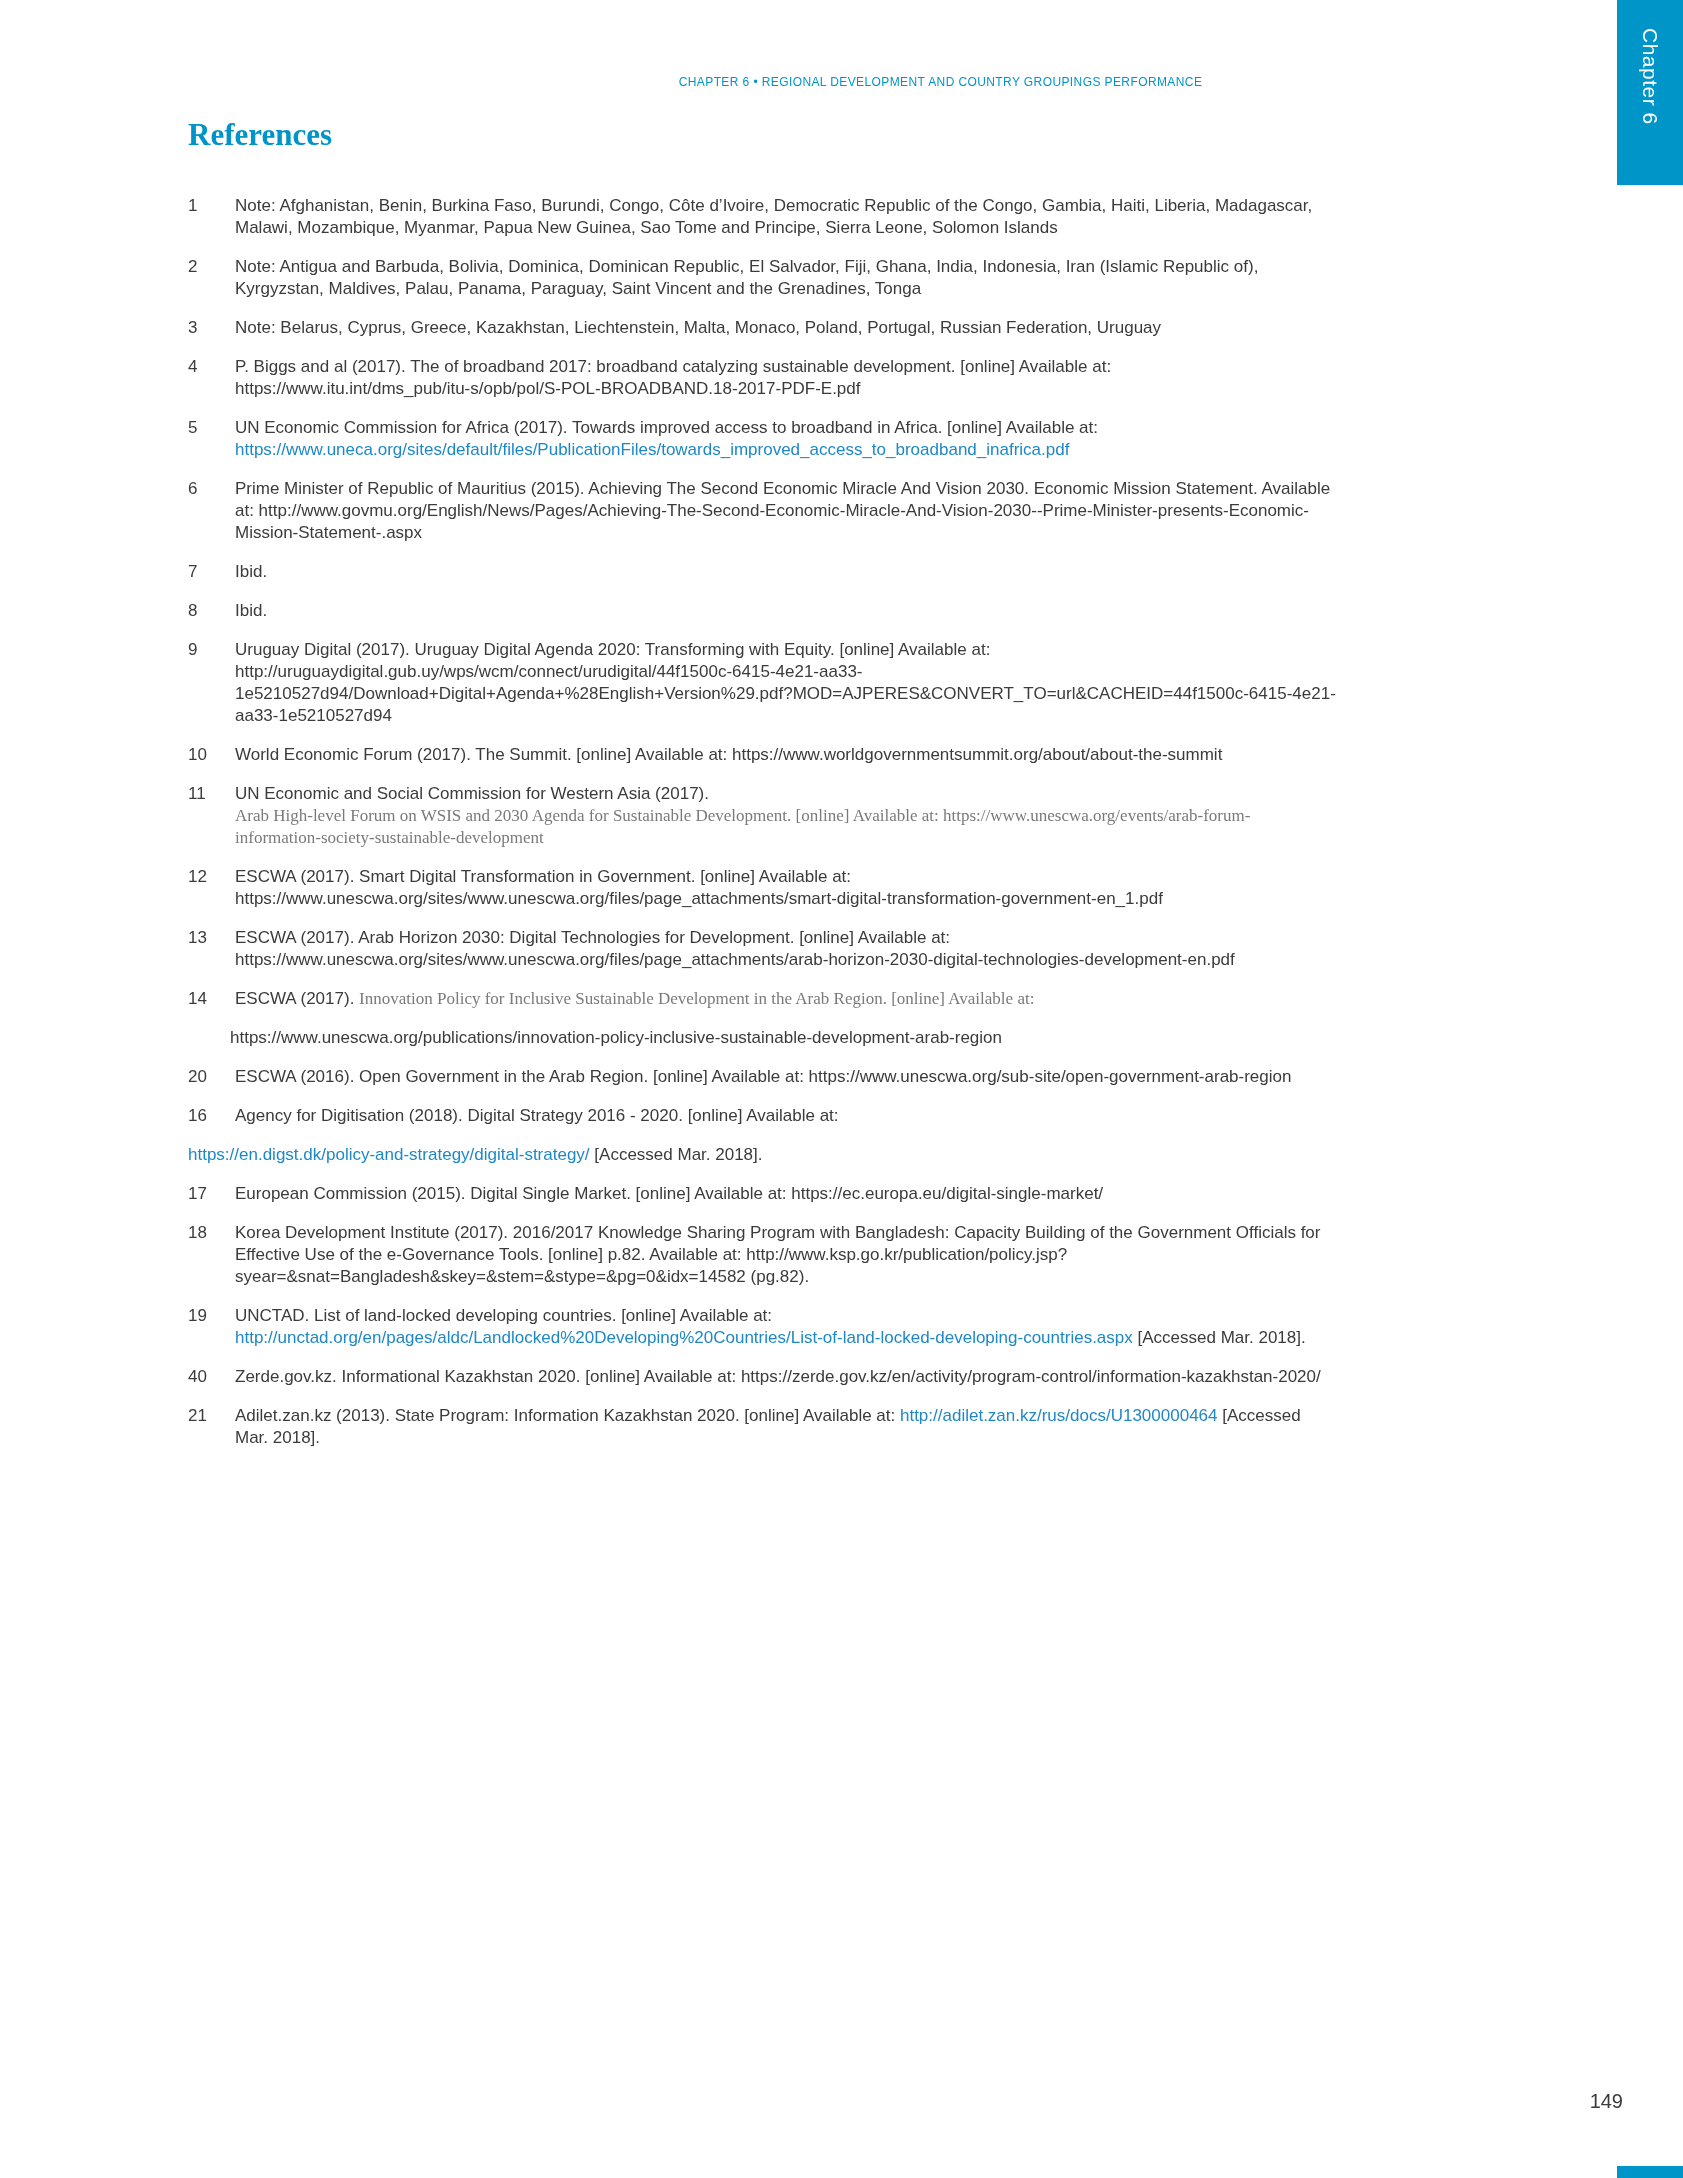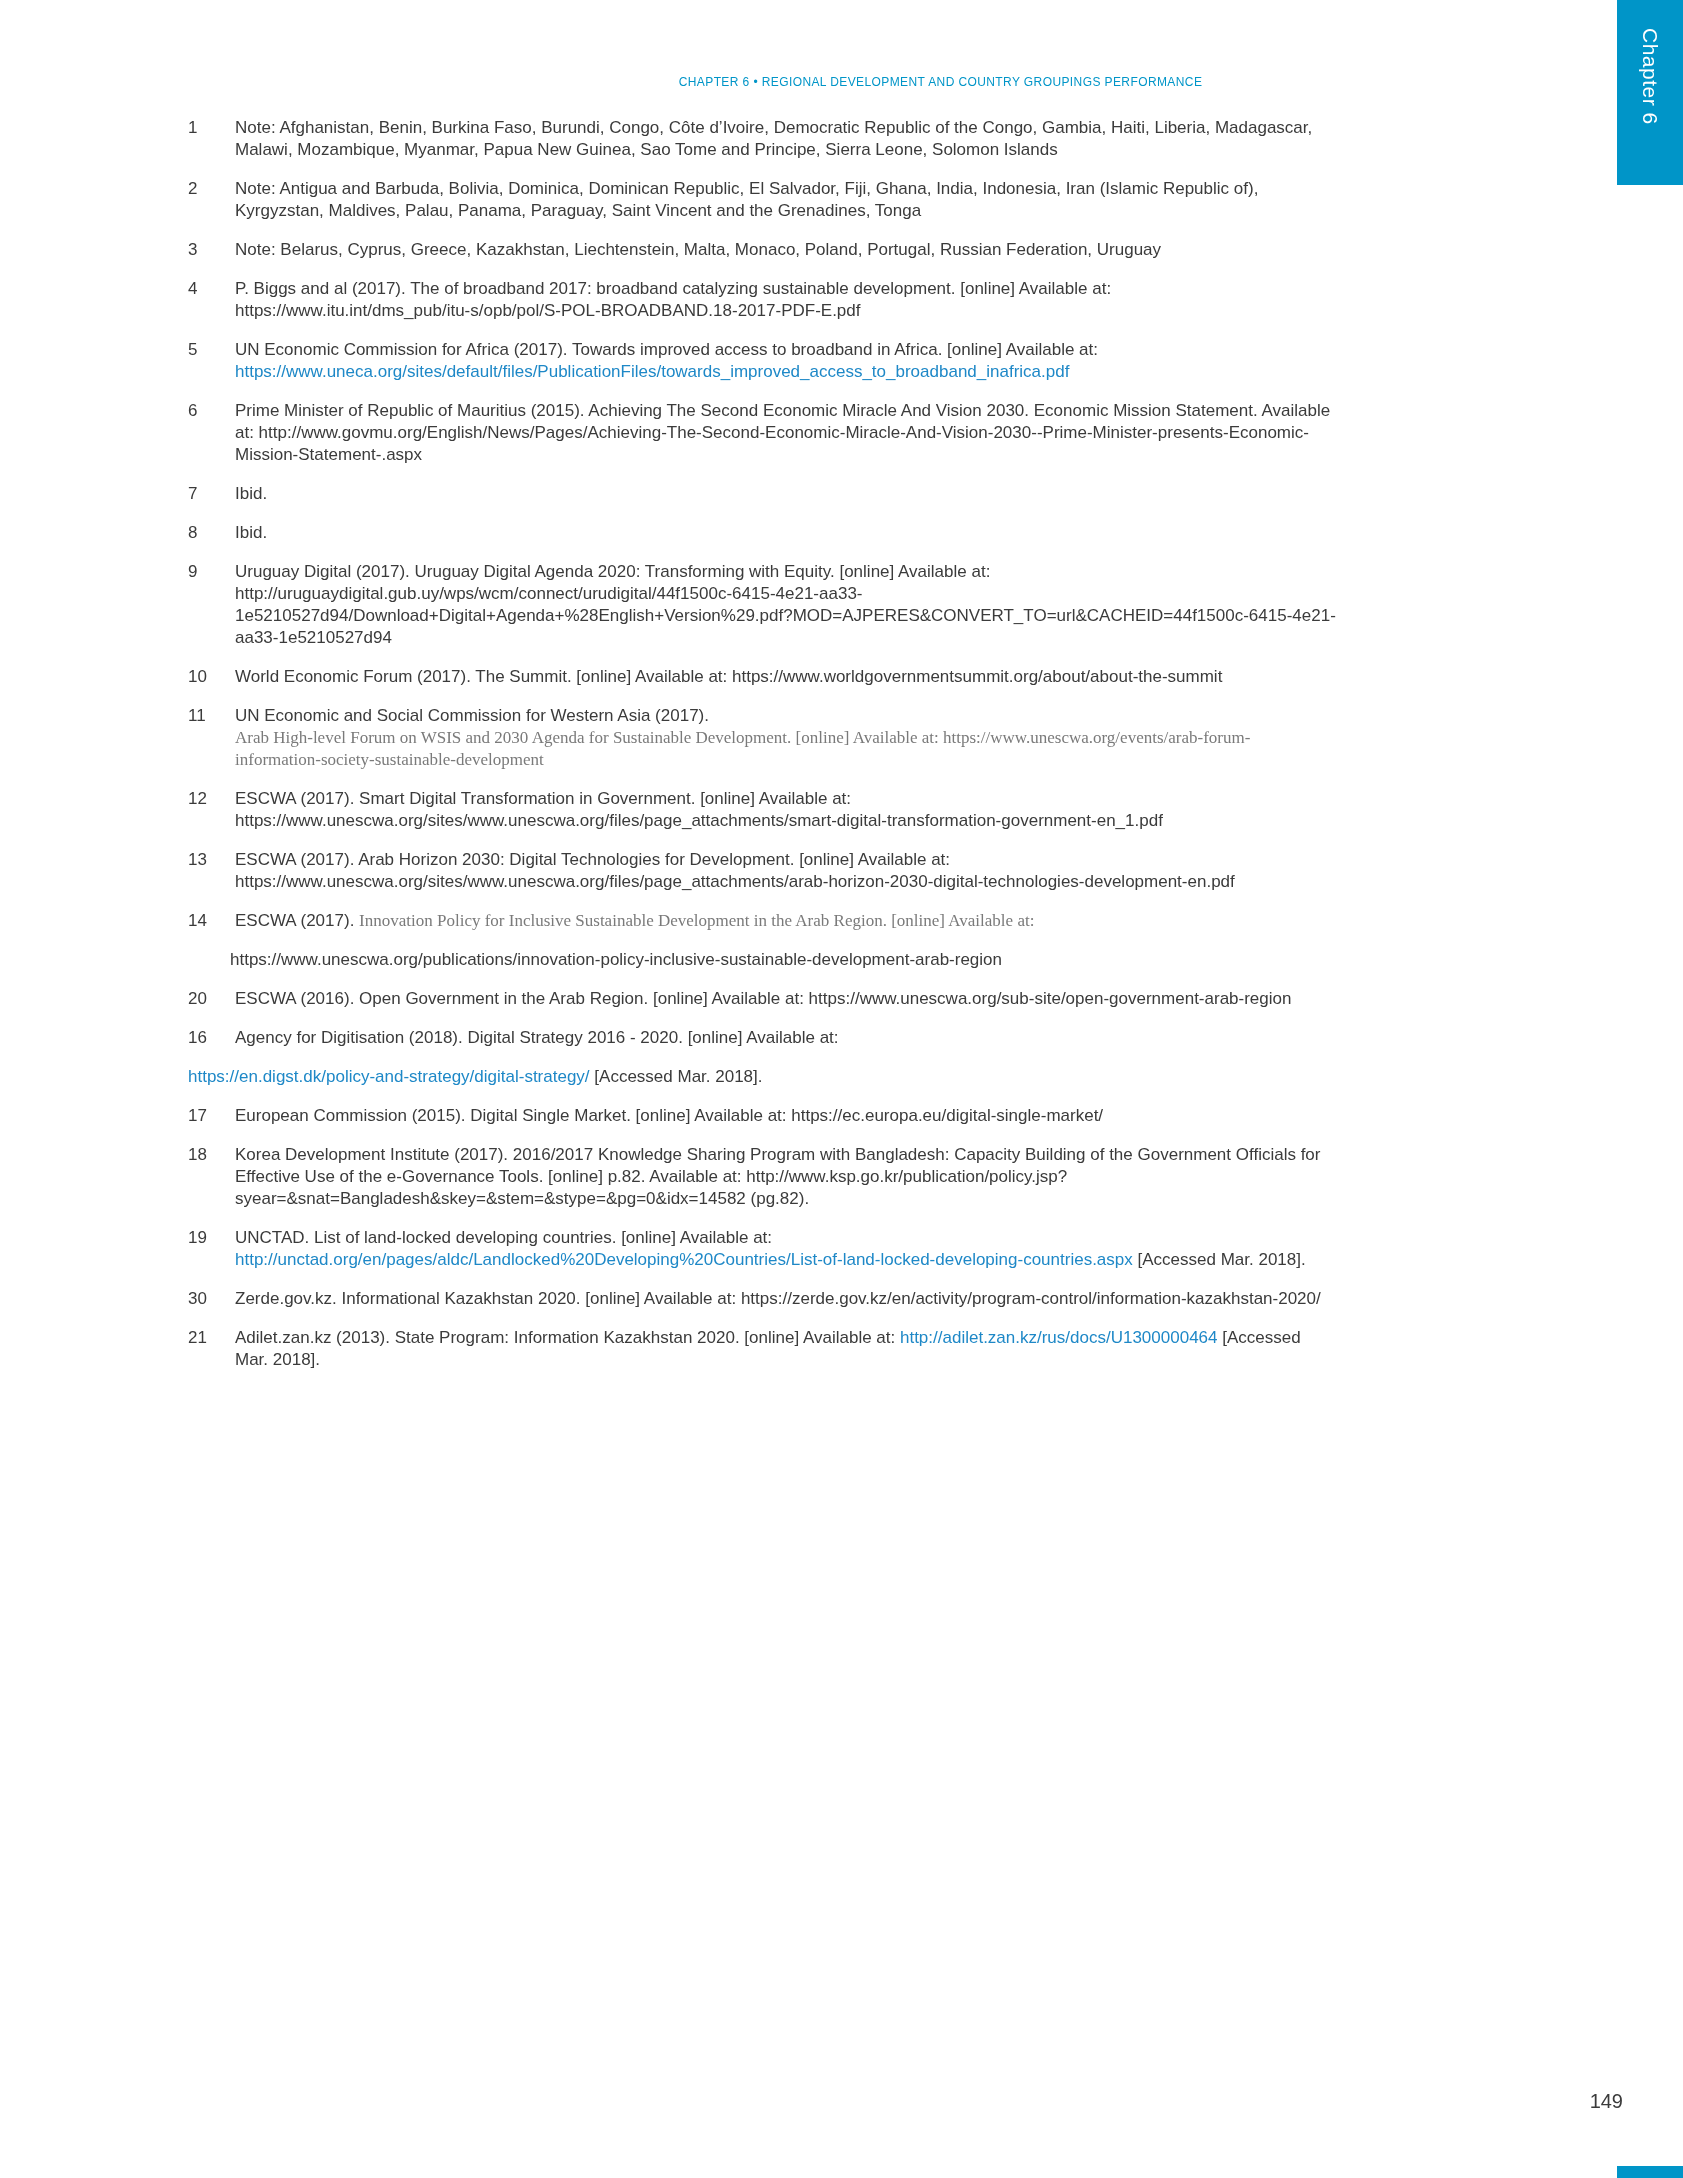--- a/index.html
+++ b/index.html
@@ -96,20 +96,21 @@
 
 <div class="page">
 
   <div class="running-head">CHAPTER 6 • REGIONAL DEVELOPMENT AND COUNTRY GROUPINGS PERFORMANCE</div>
 
   <div class="chapter-tab">
     <span class="tab-label">Chapter 6</span>
   </div>
 
   <div class="content">
+    <h1 class="page-title">References</h1>
 
     <div class="refs">
         <div class="ref">
           <div class="ref-num">1</div>
           <div class="ref-body"><span>Note: Afghanistan, Benin, Burkina Faso, Burundi, Congo, Côte d’Ivoire, Democratic Republic of the Congo, Gambia, Haiti, Liberia, Madagascar, Malawi, Mozambique, Myanmar, Papua New Guinea, Sao Tome and Principe, Sierra Leone, Solomon Islands</span></div>
         </div>
         <div class="ref">
           <div class="ref-num">2</div>
           <div class="ref-body"><span>Note: Antigua and Barbuda, Bolivia, Dominica, Dominican Republic, El Salvador, Fiji, Ghana, India, Indonesia, Iran (Islamic Republic of), Kyrgyzstan, Maldives, Palau, Panama, Paraguay, Saint Vincent and the Grenadines, Tonga</span></div>
         </div>
@@ -181,21 +182,21 @@
         </div>
         <div class="ref">
           <div class="ref-num">18</div>
           <div class="ref-body"><span>Korea Development Institute (2017). 2016/2017 Knowledge Sharing Program with Bangladesh: Capacity Building of the Government Officials for Effective Use of the e-Governance Tools. [online] p.82. Available at: http://www.ksp.go.kr/publication/policy.jsp?syear=&amp;snat=Bangladesh&amp;skey=&amp;stem=&amp;stype=&amp;pg=0&amp;idx=14582 (pg.82).</span></div>
         </div>
         <div class="ref">
           <div class="ref-num">19</div>
           <div class="ref-body"><span>UNCTAD. List of land-locked developing countries. [online] Available at: </span><span class="link">http://unctad.org/en/pages/aldc/Landlocked%20Developing%20Countries/List-of-land-locked-developing-countries.aspx</span><span> [Accessed Mar. 2018].</span></div>
         </div>
         <div class="ref">
-          <div class="ref-num">30</div>
+          <div class="ref-num">40</div>
           <div class="ref-body"><span>Zerde.gov.kz. Informational Kazakhstan 2020. [online] Available at: https://zerde.gov.kz/en/activity/program-control/information-kazakhstan-2020/</span></div>
         </div>
         <div class="ref">
           <div class="ref-num">21</div>
           <div class="ref-body"><span>Adilet.zan.kz (2013). State Program: Information Kazakhstan 2020. [online] Available at: </span><span class="link">http://adilet.zan.kz/rus/docs/U1300000464</span><span> [Accessed Mar. 2018].</span></div>
         </div>
       </div>
   </div>
 
   <div class="page-number">149</div>

